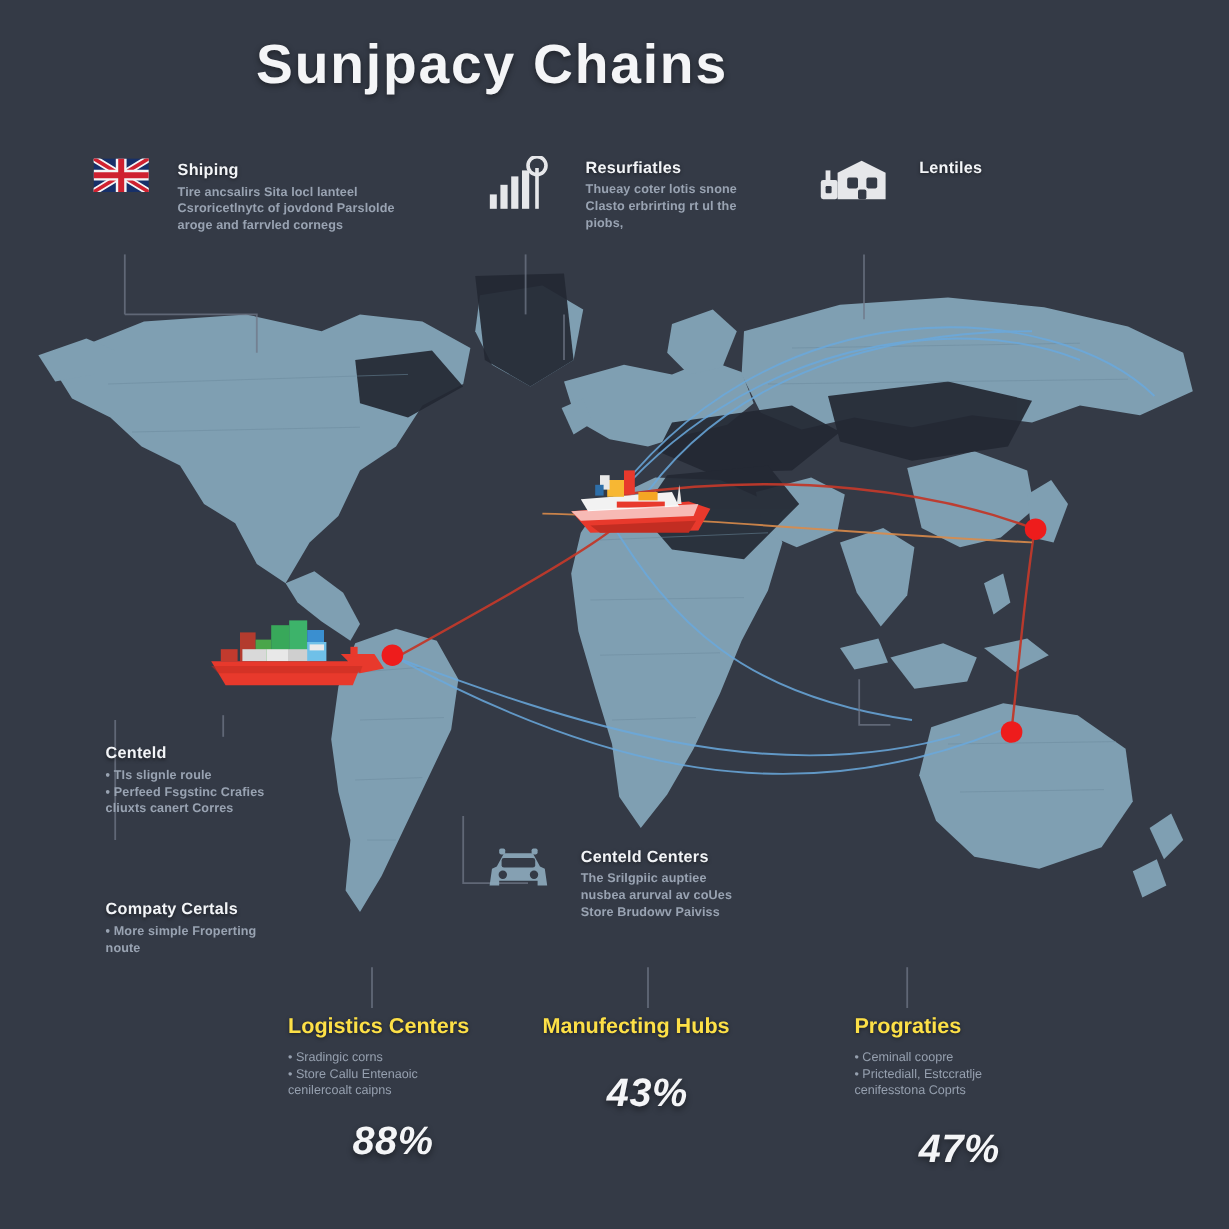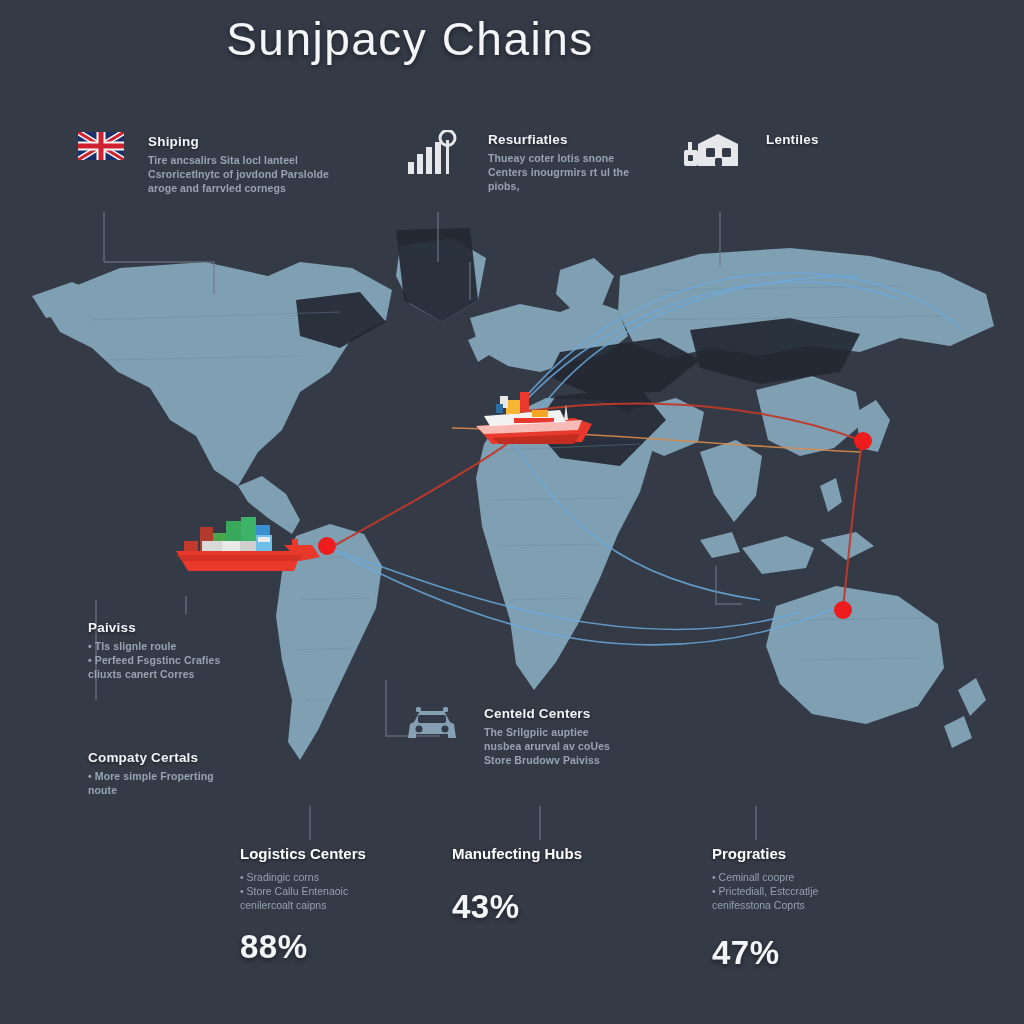--- a/index.html
+++ b/index.html
@@ -11,24 +11,24 @@
     position:relative;
   }
   #stage{position:absolute;inset:0;width:1024px;height:1024px;overflow:hidden;background:#343a46;}
 
   
   #map-layer{position:absolute;left:0;top:0;width:1024px;height:1024px;}
   #map-layer svg{position:absolute;left:0;top:0;}
 
   
   .title{
-    position:absolute;left:0;top:12px;width:820px;
+    position:absolute;left:0;top:26px;width:820px;
     text-align:center;
     font-size:46px;letter-spacing:1.5px;
-    color:#f4f5f7;font-weight:400;
+    color:#f4f5f7;font-weight:700;
     text-shadow:0 2px 5px rgba(0,0,0,.45);
   }
 
   
   .anno{position:absolute;}
   .anno .head{
     font-size:13.5px;font-weight:bold;color:#f2f4f7;
     margin:0 0 4px 0;letter-spacing:.2px;
     text-shadow:0 1px 3px rgba(0,0,0,.5);
   }
@@ -39,34 +39,34 @@
   }
   .anno .body span{display:block;font-weight:bold;}
   .anno.with-icon{display:flex;gap:24px;align-items:flex-start;}
   .anno .txt{padding-top:2px;}
 
   .icon{flex:0 0 auto;opacity:.95;}
 
   
   .stat{position:absolute;}
   .stat .sh{
-    font-size:15px;font-weight:bold;color:#ffffff;
+    font-size:18px;font-weight:bold;color:#fde047;
     margin-bottom:8px;text-shadow:0 1px 3px rgba(0,0,0,.5);
   }
   .stat .sb{
     font-size:10.5px;line-height:14px;color:#96a0af;
     max-width:170px;filter:blur(.25px);
   }
   .stat .sb span{display:block;}
   .stat .pct{
     font-size:33px;font-weight:bold;color:#f4f5f7;
     text-shadow:0 2px 5px rgba(0,0,0,.45);
     letter-spacing:.5px;
   }
-  .pct-wrap{width:175px;}
+  .pct-wrap{text-align:center;width:175px;font-style:italic;}
 </style>
 </head>
 <body>
 
 <div id="stage">
 
   <div id="map-layer">
     <svg width="1024" height="1024" viewBox="0 0 1024 1024" aria-hidden="true">
       <defs>
         <clipPath id="stageclip">
@@ -252,21 +252,21 @@
           <rect x="27" y="12" width="6" height="32"></rect>
           <rect x="38" y="10" width="3" height="34"></rect>
         </g>
         <circle cx="39.5" cy="8" r="7.5" fill="none" stroke="#f0f1f3" stroke-width="3"></circle>
       </svg>
     </span>
     <div class="txt">
       <div class="head">Resurfiatles</div>
       <div class="body">
         <span>Thueay coter lotis snone</span>
-        <span>Centers inougrmirs rt ul the</span>
+        <span>Clasto erbrirting rt ul the</span>
         <span>piobs,</span>
       </div>
     </div>
   </div>
 
   <div class="anno with-icon" style="left:682px;top:130px;">
     <span class="icon">
       <svg width="60" height="46" viewBox="0 0 60 46">
         <g fill="#f0f1f3">
           <path d="M16 14 L36 4 L56 14 L56 36 L16 36 Z"></path>
@@ -280,21 +280,21 @@
           <rect x="6" y="25" width="5" height="6" rx="1"></rect>
         </g>
       </svg>
     </span>
     <div class="txt">
       <div class="head">Lentiles</div>
     </div>
   </div>
 
   <div class="anno" style="left:88px;top:620px;">
-    <div class="head">Paiviss</div>
+    <div class="head">Centeld</div>
     <div class="body">
       <span>• TIs slignle roule</span>
       <span>• Perfeed Fsgstinc Crafies</span>
       <span>cliuxts canert Corres</span>
     </div>
   </div>
 
   <div class="anno" style="left:88px;top:750px;">
     <div class="head">Compaty Certals</div>
     <div class="body">

